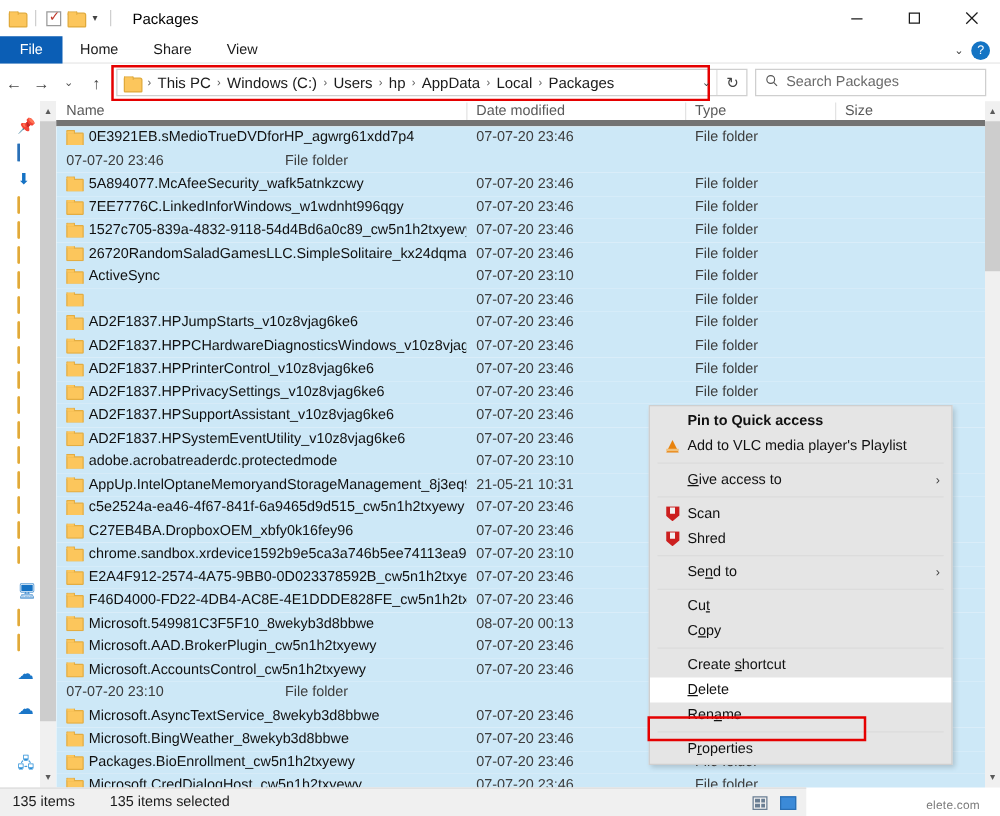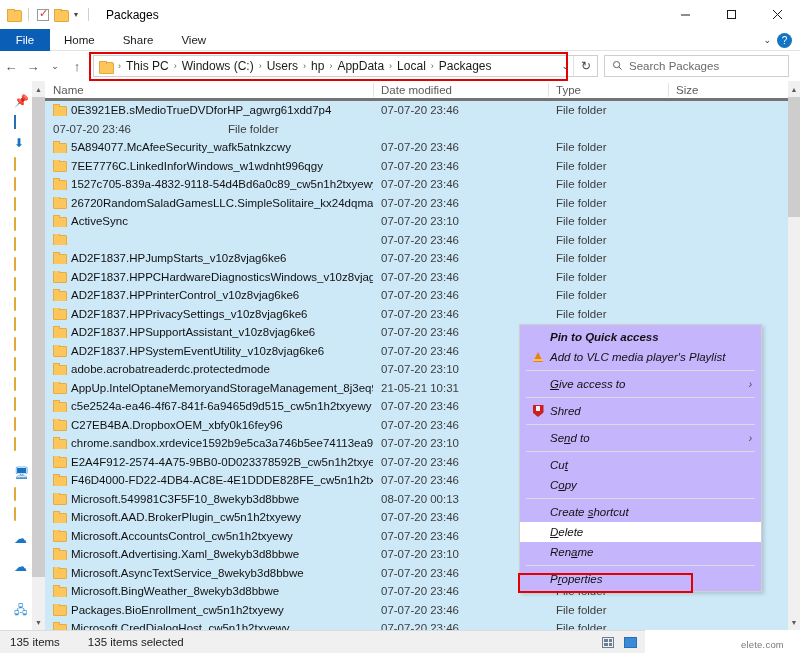--- a/index.html
+++ b/index.html
@@ -113,21 +113,21 @@
 
   
   .nav-scroll { position:absolute; left:32px; top:0; width:13px; height:549px; background:#f0f0f0; }
   .nav-scroll .arrow { width:13px;height:16px; display:flex;align-items:center;justify-content:center;
                        font-size:7px; color:#5a5a5a; background:#f0f0f0;}
   .nav-scroll .arrow.bot { position:absolute; bottom:0; left:0;}
   .nav-thumb { position:absolute; left:0; top:16px; width:13px; height:480px; background:#cdcdcd;}
 
   
   .filelist { position:absolute; left:45px; top:0; width:743px; height:549px; background:#fff; }
-  .hdr { height:20px; display:flex; align-items:center; border-bottom:3px solid #737373; background:#fff; }
+  .hdr { height:20px; display:flex; align-items:center; border-bottom:5px solid #737373; background:#fff; }
   .hdr .col { font-size:11.5px; color:#5a5a5a; padding-left:8px; position:relative; height:20px;
               display:flex; align-items:center; }
   .hdr .col + .col::before { content:""; position:absolute; left:0; top:3px; width:1px; height:14px; background:#e3e3e3;}
   .col.name { width:328px; }
   .col.date { width:175px; }
   .col.type { width:120px; }
   .col.size { width:90px; }
 
   .rows { position:absolute; top:20px; left:0; width:743px; height:529px; overflow:hidden;}
   .row { height:18.5px; display:flex; align-items:center; }
@@ -146,23 +146,23 @@
   
   .list-scroll { position:absolute; right:0; top:0; width:12px; height:549px; background:#f0f0f0; }
   .list-scroll .arrow { width:12px;height:16px;display:flex;align-items:center;justify-content:center;
                         font-size:7px;color:#5a5a5a;}
   .list-scroll .arrow.bot{ position:absolute;bottom:0;left:0;}
   .ls-thumb{ position:absolute; left:0; top:16px; width:12px; height:120px; background:#cdcdcd;}
 
   
   .ctxmenu {
     position:absolute; left:519px; top:243px; width:243px;
-    background:#c4b5fd; border:1px solid #cfcfcf;
+    background:#e5e5e5; border:1px solid #cfcfcf;
     box-shadow:2px 2px 4px rgba(0,0,0,0.16);
-    padding:2px 0; z-index:50;font-style:italic;
+    padding:2px 0; z-index:50;
   }
   .mi { height:20px; display:flex; align-items:center; padding-left:8px; position:relative; font-size:11.5px; color:#111;}
   .mi.bold { font-weight:bold; }
   .mi .mi-ico { width:20px; flex:0 0 20px; display:flex; align-items:center; justify-content:center; }
   .mi .mi-label { padding-left:2px; }
   .mi .arrow { position:absolute; right:9px; font-size:10px; color:#444; }
   .msep { height:1px; background:#dcdcdc; margin:3px 6px 3px 6px; }
   .vlc-cone { width:0;height:0;border-left:5px solid transparent;border-right:5px solid transparent;
               border-bottom:10px solid #e8820c; position:relative;}
   .vlc-cone::after{content:"";position:absolute;left:-5px;top:7px;width:10px;height:2px;background:#f2c078;}
@@ -529,24 +529,20 @@
           <div class="row sel">
             <div class="c name">
               <span class="rowfolder"></span>
               <span>Microsoft.AccountsControl_cw5n1h2txyewy</span>
             </div>
             <div class="c date">07-07-20 23:46</div>
             <div class="c type">File folder</div>
             <div class="c size"></div>
           </div>
           <div class="row sel">
-            <div class="c name">
-              <span class="rowfolder"></span>
-              <span>Microsoft.Advertising.Xaml_8wekyb3d8bbwe</span>
-            </div>
             <div class="c date">07-07-20 23:10</div>
             <div class="c type">File folder</div>
             <div class="c size"></div>
           </div>
           <div class="row sel">
             <div class="c name">
               <span class="rowfolder"></span>
               <span>Microsoft.AsyncTextService_8wekyb3d8bbwe</span>
             </div>
             <div class="c date">07-07-20 23:46</div>
@@ -600,20 +596,26 @@
           </span>
           <span class="mi-label">Add to VLC media player's Playlist</span>
         </div>
         <div class="msep"></div>
         <div class="mi">
           <span class="mi-ico"></span>
           <span class="mi-label"><span class="underline">G</span>ive access to</span>
           <span class="arrow">›</span>
         </div>
         <div class="msep"></div>
+        <div class="mi">
+          <span class="mi-ico">
+            <span class="shield"></span>
+          </span>
+          <span class="mi-label">Scan</span>
+        </div>
         <div class="mi">
           <span class="mi-ico">
             <span class="shield"></span>
           </span>
           <span class="mi-label">Shred</span>
         </div>
         <div class="msep"></div>
         <div class="mi">
           <span class="mi-ico"></span>
           <span class="mi-label">Se<span class="underline">n</span>d to</span>

